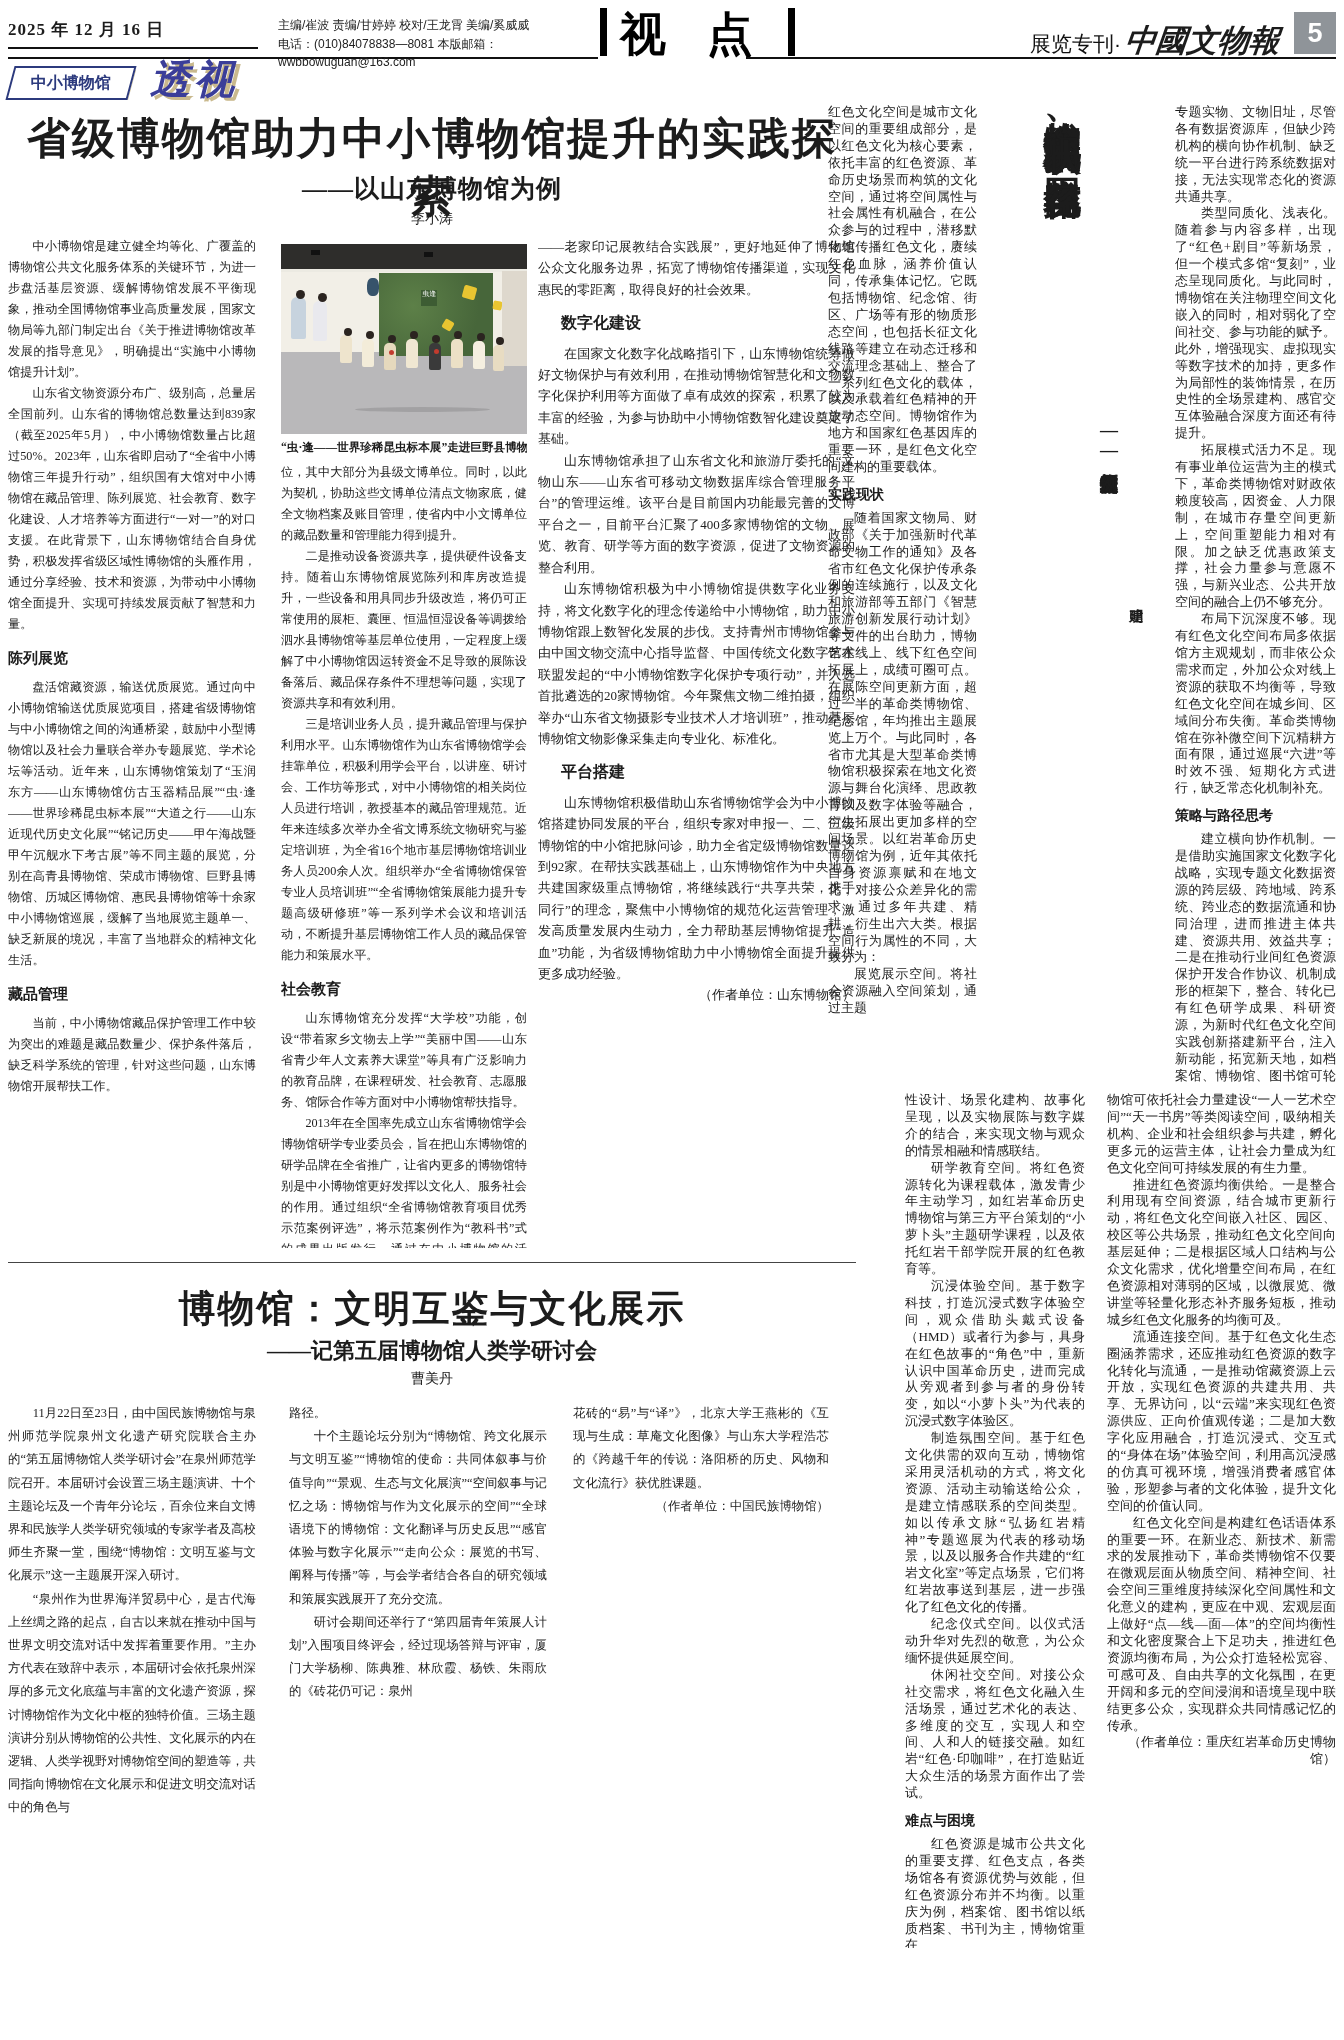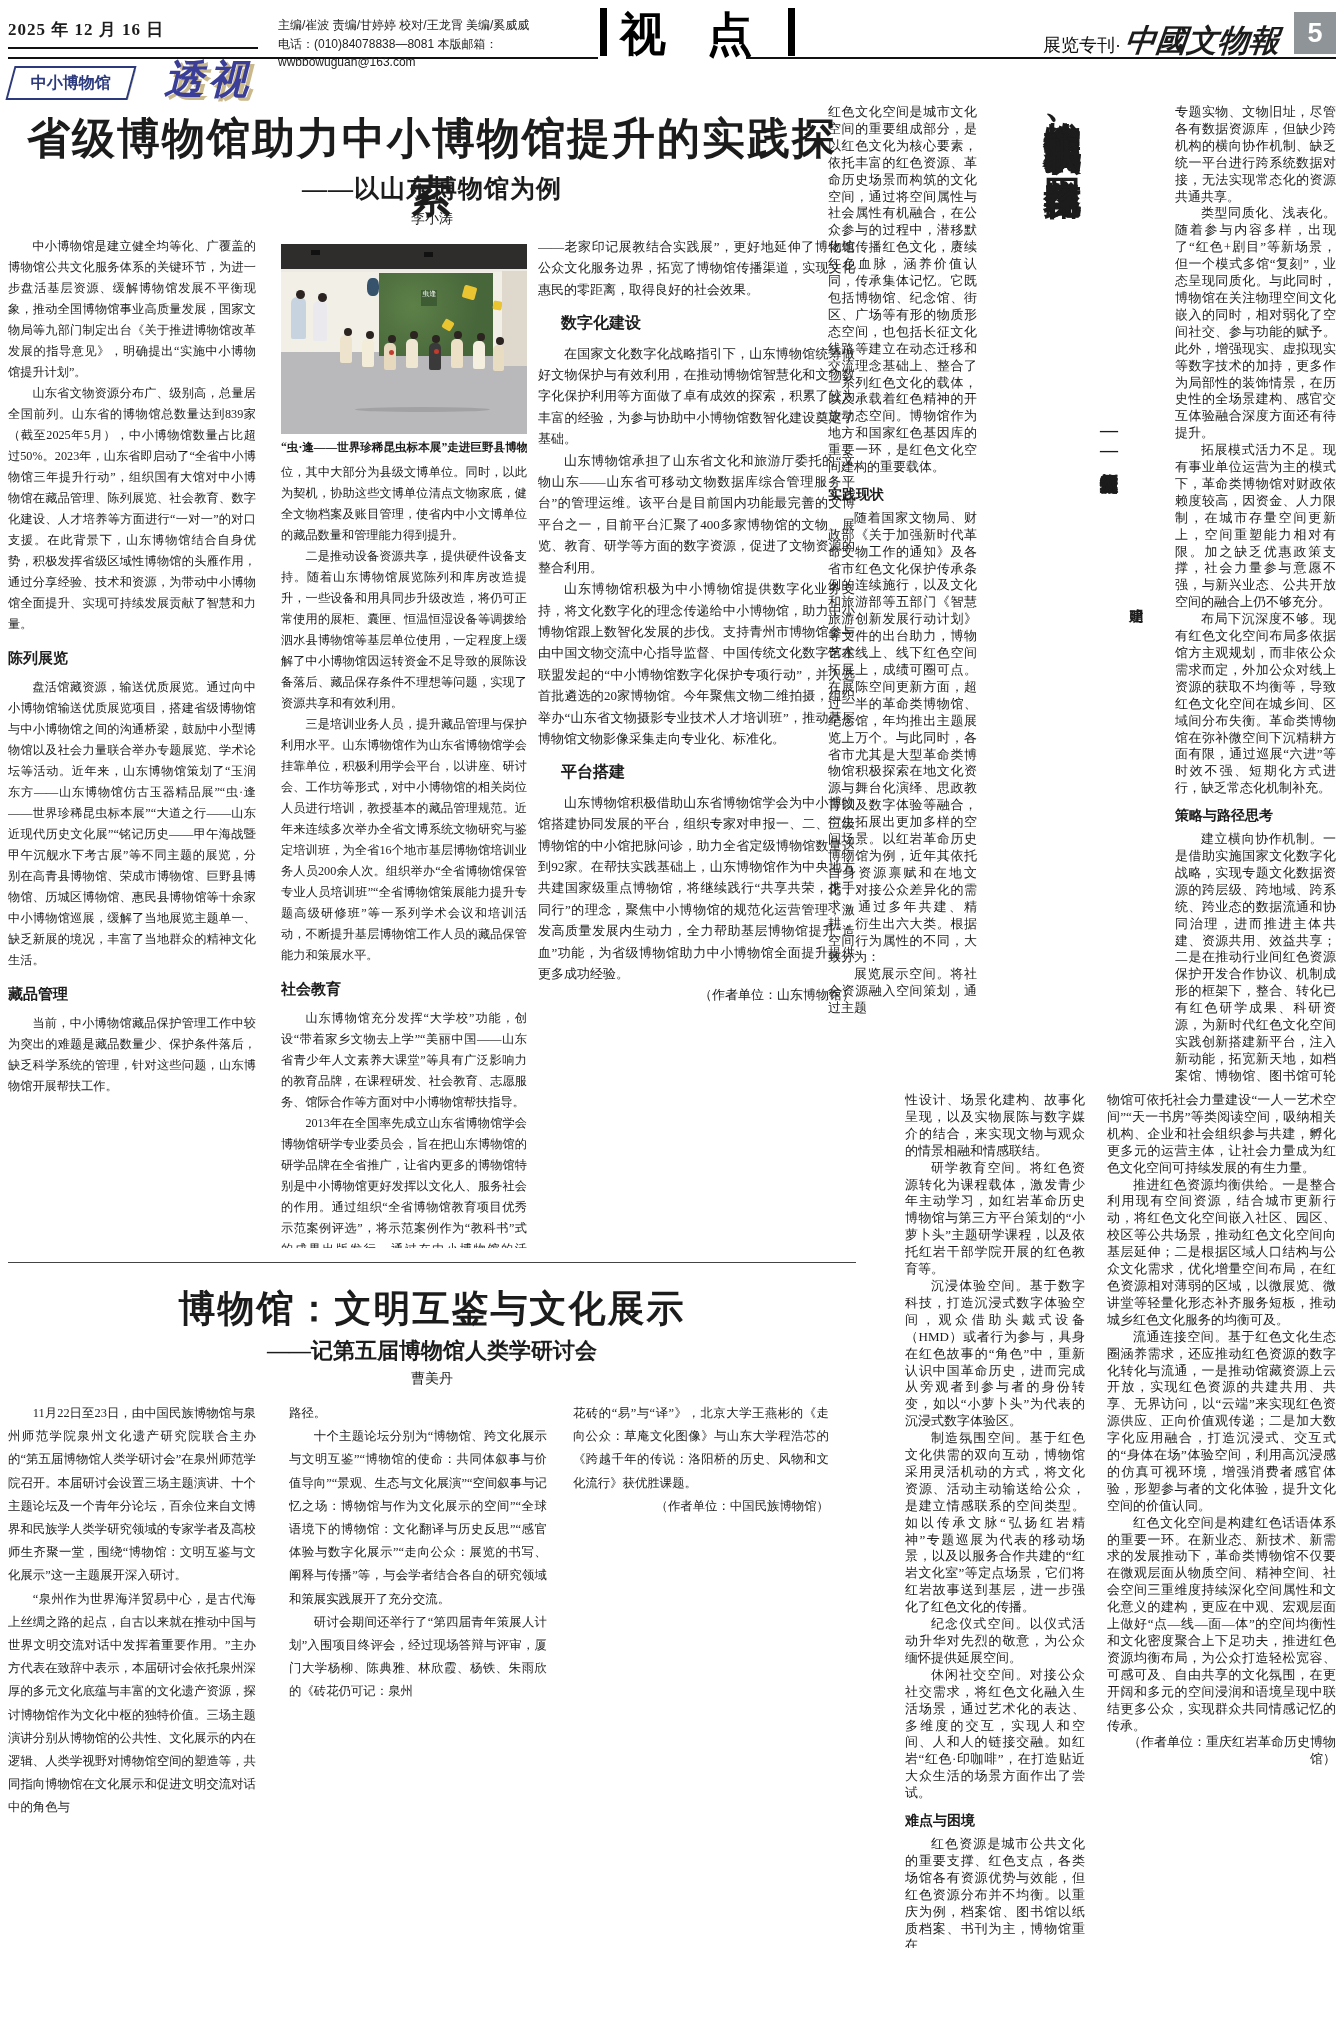--- a/index.html
+++ b/index.html
@@ -5,31 +5,31 @@
   html,body{margin:0;padding:0;}
   body{width:1344px;height:2040px;position:relative;background:#ffffff;color:#1c1c1c;
        font-family:"Liberation Serif","DejaVu Serif",serif;overflow:hidden;}
   .abs{position:absolute;}
   
   .date{font-size:17px;font-weight:bold;letter-spacing:1px;border-bottom:2px solid #111;padding-bottom:6px;}
   .edline{font-size:12px;font-family:"Liberation Sans",sans-serif;color:#222;line-height:18px;}
   .hrule{background:#111;height:2px;}
   .mastbar{width:7px;height:48px;background:#000;}
   .mast{font-size:46px;font-weight:900;font-family:"Liberation Sans",sans-serif;letter-spacing:14px;color:#000;}
-  .edition{font-size:18px;color:#111;font-family:"Liberation Sans",sans-serif;}
+  .edition{font-size:21px;color:#111;font-family:"Liberation Sans",sans-serif;}
   .papername{font-size:31px;font-weight:900;font-style:italic;font-family:"Liberation Serif",serif;transform:skewX(-6deg);display:inline-block;}
   .pagenum{width:42px;height:42px;background:#8f9499;color:#fff;font-size:27px;font-weight:bold;
            display:flex;align-items:center;justify-content:center;font-family:"Liberation Sans",sans-serif;}
   
   .badge-shadow{width:118px;height:30px;background:#c9b98d;transform:skewX(-15deg);}
   .badge-box{width:118px;height:30px;background:#fff;border:2px solid #2c3a7d;transform:skewX(-15deg);
              display:flex;align-items:center;justify-content:center;}
   .badge-box span{transform:skewX(15deg);font-size:16px;font-weight:bold;color:#2c3a7d;font-family:"Liberation Sans",sans-serif;}
   .script{font-size:40px;font-weight:900;font-style:italic;color:#3b3e99;font-family:"Liberation Sans",sans-serif;
-          text-shadow:4px 3px 0 #c9b98d;letter-spacing:4px;margin-left:14px;}
+          text-shadow:4px 3px 0 #c9b98d;letter-spacing:4px;}
   
   .h-main{font-size:43px;font-weight:900;letter-spacing:2px;text-align:center;}
   .h-sub{font-size:25px;font-weight:bold;text-align:center;letter-spacing:1px;}
   .h-author{font-size:14px;text-align:center;color:#222;}
   .h2-main{font-size:37px;font-weight:900;letter-spacing:2px;text-align:center;}
   .h2-sub{font-size:22px;font-weight:bold;text-align:center;}
   
   .col{overflow:hidden;text-align:justify;}
   .col p{margin:0;text-indent:2em;}
   .col p.cont{text-indent:0;}
@@ -158,21 +158,21 @@
 <div class="abs col cb" style="left:8px;top:1402px;width:248px;height:546px;">
     <p>11月22日至23日，由中国民族博物馆与泉州师范学院泉州文化遗产研究院联合主办的“第五届博物馆人类学研讨会”在泉州师范学院召开。本届研讨会设置三场主题演讲、十个主题论坛及一个青年分论坛，百余位来自文博界和民族学人类学研究领域的专家学者及高校师生齐聚一堂，围绕“博物馆：文明互鉴与文化展示”这一主题展开深入研讨。</p>
     <p>“泉州作为世界海洋贸易中心，是古代海上丝绸之路的起点，自古以来就在推动中国与世界文明交流对话中发挥着重要作用。”主办方代表在致辞中表示，本届研讨会依托泉州深厚的多元文化底蕴与丰富的文化遗产资源，探讨博物馆作为文化中枢的独特价值。三场主题演讲分别从博物馆的公共性、文化展示的内在逻辑、人类学视野对博物馆空间的塑造等，共同指向博物馆在文化展示和促进文明交流对话中的角色与</p>
   </div>
 <div class="abs col cb" style="left:289px;top:1402px;width:258px;height:546px;">
     <p class="cont">路径。</p>
     <p>十个主题论坛分别为“博物馆、跨文化展示与文明互鉴”“博物馆的使命：共同体叙事与价值导向”“景观、生态与文化展演”“空间叙事与记忆之场：博物馆与作为文化展示的空间”“全球语境下的博物馆：文化翻译与历史反思”“感官体验与数字化展示”“走向公众：展览的书写、阐释与传播”等，与会学者结合各自的研究领域和策展实践展开了充分交流。</p>
     <p>研讨会期间还举行了“第四届青年策展人计划”入围项目终评会，经过现场答辩与评审，厦门大学杨柳、陈典雅、林欣霞、杨铁、朱雨欣的《砖花仍可记：泉州</p>
   </div>
 <div class="abs col cb" style="left:573px;top:1402px;width:256px;height:546px;">
-    <p class="cont">花砖的“易”与“译”》，北京大学王燕彬的《走向公众：草庵文化图像》与山东大学程浩芯的《跨越千年的传说：洛阳桥的历史、风物和文化流行》获优胜课题。</p>
+    <p class="cont">花砖的“易”与“译”》，北京大学王燕彬的《互现与生成：草庵文化图像》与山东大学程浩芯的《跨越千年的传说：洛阳桥的历史、风物和文化流行》获优胜课题。</p>
     <p class="sign">（作者单位：中国民族博物馆）</p>
   </div>
 
 <div class="abs col cr" style="left:828px;top:104px;width:149px;height:978px;">
     <p class="cont">红色文化空间是城市文化空间的重要组成部分，是以红色文化为核心要素，依托丰富的红色资源、革命历史场景而构筑的文化空间，通过将空间属性与社会属性有机融合，在公众参与的过程中，潜移默化地传播红色文化，赓续红色血脉，涵养价值认同，传承集体记忆。它既包括博物馆、纪念馆、街区、广场等有形的物质形态空间，也包括长征文化线路等建立在动态迁移和交流理念基础上、整合了一系列红色文化的载体，以及承载着红色精神的开放动态空间。博物馆作为地方和国家红色基因库的重要一环，是红色文化空间建构的重要载体。</p>
     <h4>实践现状</h4>
     <p>随着国家文物局、财政部《关于加强新时代革命文物工作的通知》及各省市红色文化保护传承条例的连续施行，以及文化和旅游部等五部门《智慧旅游创新发展行动计划》等文件的出台助力，博物馆在线上、线下红色空间拓展上，成绩可圈可点。在展陈空间更新方面，超过一半的革命类博物馆、纪念馆，年均推出主题展览上万个。与此同时，各省市尤其是大型革命类博物馆积极探索在地文化资源与舞台化演绎、思政教育以及数字体验等融合，衍生拓展出更加多样的空间场景。以红岩革命历史博物馆为例，近年其依托自身资源禀赋和在地文化，对接公众差异化的需求，通过多年共建、精耕，衍生出六大类。根据空间行为属性的不同，大致分为：</p>
     <p>展览展示空间。将社会资源融入空间策划，通过主题</p>
   </div>
 

